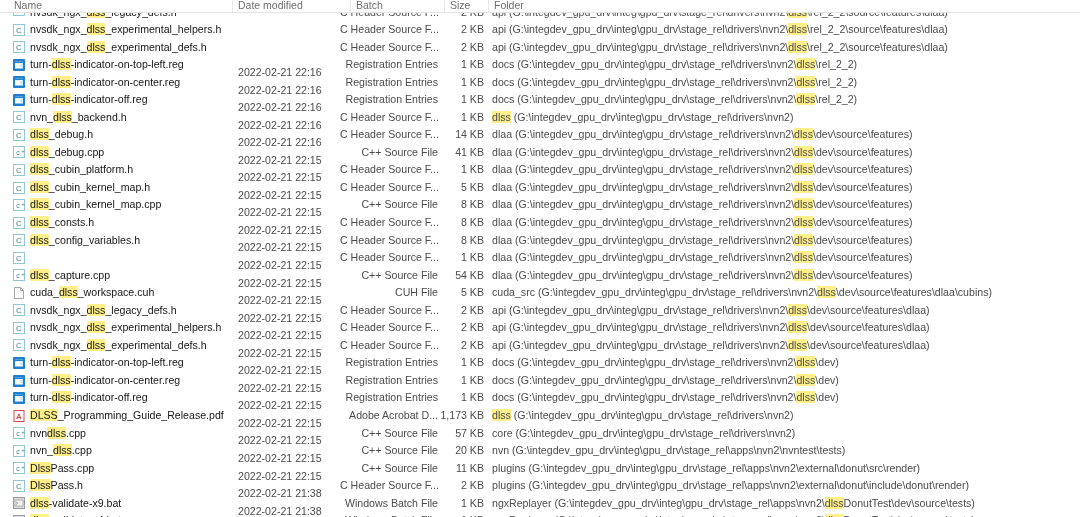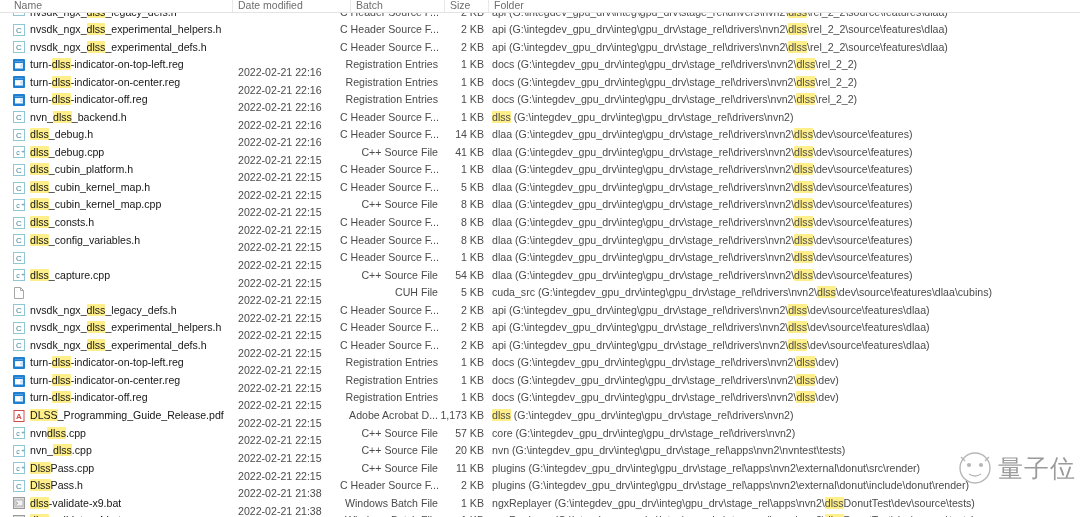--- a/index.html
+++ b/index.html
@@ -376,20 +376,21 @@
         <div class="cell c-size">54 KB</div>
         <div class="cell c-folder">dlaa (G:\integdev_gpu_drv\integ\gpu_drv\stage_rel\drivers\nvn2\<mark>dlss</mark>\dev\source\features)</div>
       </div>
       <div class="row">
         <span class="icon">
           <svg width="12" height="12" viewBox="0 0 12 12">
             <path d="M1.5 0.5 H7.5 L10.5 3.5 V11.5 H1.5 Z" fill="#ffffff" stroke="#a6a6a6" stroke-width="1"></path>
             <path d="M7.5 0.5 V3.5 H10.5" fill="none" stroke="#a6a6a6" stroke-width="1"></path>
           </svg>
         </span>
+        <div class="cell c-name">cuda_<mark>dlss</mark>_workspace.cuh</div>
         <div class="cell c-date">2022-02-21 22:15</div>
         <div class="cell c-type">CUH File</div>
         <div class="cell c-size">5 KB</div>
         <div class="cell c-folder">cuda_src (G:\integdev_gpu_drv\integ\gpu_drv\stage_rel\drivers\nvn2\<mark>dlss</mark>\dev\source\features\dlaa\cubins)</div>
       </div>
       <div class="row">
         <span class="icon">
           <svg width="12" height="12" viewBox="0 0 12 12">
             <rect x="0.5" y="0.5" width="11" height="11" fill="#ffffff" stroke="#8fc7d6" stroke-width="1"></rect>
             <text x="6" y="9" text-anchor="middle" font-family="Liberation Sans, sans-serif" font-size="8" fill="#3f7f94">C</text>
@@ -564,24 +565,14 @@
         </span>
         <div class="cell c-name"><mark>dlss</mark>-validate-x4.bat</div>
         <div class="cell c-date">2022-02-21 21:36</div>
         <div class="cell c-type">Windows Batch File</div>
         <div class="cell c-size">1 KB</div>
         <div class="cell c-folder">ngxReplayer (G:\integdev_gpu_drv\integ\gpu_drv\stage_rel\apps\nvn2\<mark>dlss</mark>DonutTest\dev\source\tests)</div>
       </div>
     </div>
 
 
-  <div class="wm-qbit">
-    <svg width="40" height="34" viewBox="0 0 40 34" xmlns="http://www.w3.org/2000/svg">
-      <circle cx="20" cy="17" r="15" fill="none" stroke="#8a8a8a" stroke-width="1.4"></circle>
-      <circle cx="14" cy="14" r="2.1" fill="#8a8a8a"></circle>
-      <circle cx="26" cy="14" r="2.1" fill="#8a8a8a"></circle>
-      <path d="M6 6 L10 10 M34 6 L30 10" stroke="#8a8a8a" stroke-width="1.4" fill="none"></path>
-      <path d="M14 23 q6 4 12 0" stroke="#8a8a8a" stroke-width="1.3" fill="none"></path>
-    </svg>
-    <span class="qb-text">量子位</span>
-  </div>
 
 </div>
 
 </body></html>

